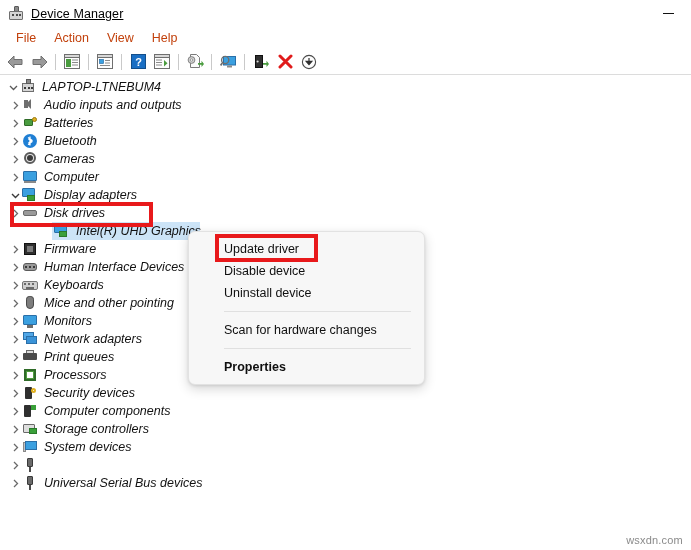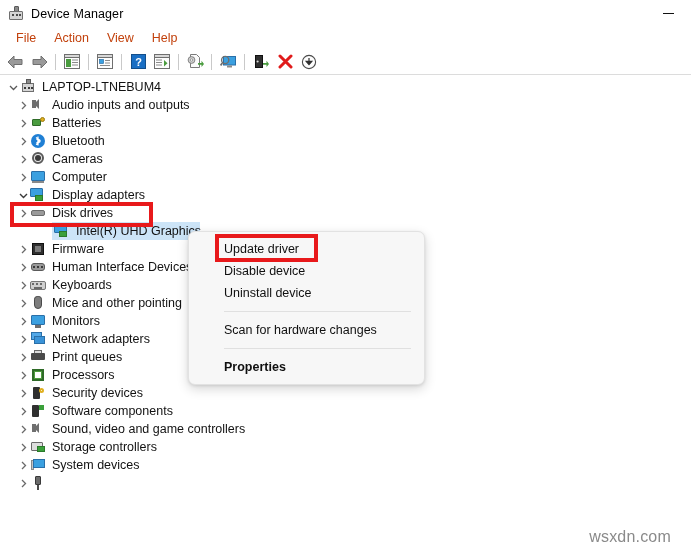--- a/index.html
+++ b/index.html
@@ -39,20 +39,21 @@
   #app-icon .d1 { left: 4px; } #app-icon .d2 { left: 8px; } #app-icon .d3 { left: 11px; }
   #app-icon .plug {
     position: absolute; left: 6px; top: 0px;
     width: 5px; height: 6px;
     background: #8a8a8a; border: 1px solid #5a5a5a; border-radius: 1px;
   }
   #title-text {
     font-size: 12.5px;
     color: #000;
     letter-spacing: 0.1px;
+    text-decoration: underline;
   }
   #window-controls {
     position: absolute; right: 0; top: 0;
     height: 27px; display: flex; align-items: center;
   }
   .wc-btn {
     width: 46px; height: 27px;
     display: flex; align-items: center; justify-content: center;
     cursor: default;
   }
@@ -92,30 +93,31 @@
     width: 1px; height: 16px; background: #c9c9c9; margin: 0 4px;
   }
 
   
   #tree {
     position: absolute;
     left: 0; top: 76px; right: 0; bottom: 0;
     background: #ffffff;
     padding-top: 2px;
     overflow: hidden;
+    font-style: italic;
   }
   .row {
     height: 18px;
     display: flex; align-items: center;
     cursor: default;
     position: relative;
     white-space: nowrap;
   }
   .row.level0 { padding-left: 6px; }
-  .row.level1 { padding-left: 16px; }
+  .row.level1 { padding-left: 8px; }
   .row.level2 { padding-left: 54px; }
   .chev {
     width: 14px; height: 16px;
     display: inline-flex; align-items: center; justify-content: center;
     flex: 0 0 auto;
     color: #6a6a6a;
   }
   .chev svg { display: block; }
   .ico {
     width: 16px; height: 16px;
@@ -203,22 +205,22 @@
     border: 4px solid #e8191b;
     z-index: 40;
     pointer-events: none;
   }
   #redbox-display { left: 10px; top: 202px; width: 143px; height: 25px; }
   #redbox-update { left: 215px; top: 234px; width: 103px; height: 28px; z-index: 45; }
 
   
   #watermark {
     position: absolute;
-    right: 20px; bottom: 4px;
-    font-size: 16px;
+    right: 8px; bottom: 4px;
+    font-size: 11px;
     color: #8a8a8a;
     letter-spacing: 0.2px;
   }
 </style>
 </head>
 <body>
 
 <div id="titlebar">
   <div id="app-icon">
     <div class="plug"></div>
@@ -584,36 +586,24 @@
   <div class="row level1">
     <span class="chev">
       <svg width="9" height="9" viewBox="0 0 9 9">
           <path d="M3 1 L6.5 4.5 L3 8" fill="none" stroke="#6a6a6a" stroke-width="1.3"></path>
         </svg>
     </span>
     <span class="ico">
       <span class="i-lock" style="left:2px;"></span>
         <span class="i-sqgreen"></span>
     </span>
-    <span class="lbl">Software components</span>
-  </div>
-
-
-  <div class="row level1">
-    <span class="chev">
-      <svg width="9" height="9" viewBox="0 0 9 9">
-          <path d="M3 1 L6.5 4.5 L3 8" fill="none" stroke="#6a6a6a" stroke-width="1.3"></path>
-        </svg>
-    </span>
-    <span class="ico">
-      <span class="i-speaker"></span>
-        <span class="i-speaker-cone" style="left:4px;top:2px;border-top-width:5px;border-bottom-width:5px;"></span>
-    </span>
-    <span class="lbl">Sound, video and game controllers</span>
-  </div>
+    <span class="lbl">Computer components</span>
+  </div>
+
+
 
   <div class="row level1">
     <span class="chev">
       <svg width="9" height="9" viewBox="0 0 9 9">
           <path d="M3 1 L6.5 4.5 L3 8" fill="none" stroke="#6a6a6a" stroke-width="1.3"></path>
         </svg>
     </span>
     <span class="ico">
       <span class="i-stor"></span>
         <span class="i-stor-g"></span>
@@ -639,20 +629,32 @@
       <svg width="9" height="9" viewBox="0 0 9 9">
           <path d="M3 1 L6.5 4.5 L3 8" fill="none" stroke="#6a6a6a" stroke-width="1.3"></path>
         </svg>
     </span>
     <span class="ico">
       <span class="i-usb"></span>
         <span class="i-usb-stem"></span>
     </span>
   </div>
 
+  <div class="row level1">
+    <span class="chev">
+      <svg width="9" height="9" viewBox="0 0 9 9">
+          <path d="M3 1 L6.5 4.5 L3 8" fill="none" stroke="#6a6a6a" stroke-width="1.3"></path>
+        </svg>
+    </span>
+    <span class="ico">
+      <span class="i-usb"></span>
+        <span class="i-usb-stem"></span>
+    </span>
+    <span class="lbl">Universal Serial Bus devices</span>
+  </div>
 
 </div>
 
 <div id="ctxmenu">
   <div class="ctx-item">Update driver</div>
   <div class="ctx-item">Disable device</div>
   <div class="ctx-item">Uninstall device</div>
   <div class="ctx-sep"></div>
   <div class="ctx-item">Scan for hardware changes</div>
   <div class="ctx-sep"></div>

